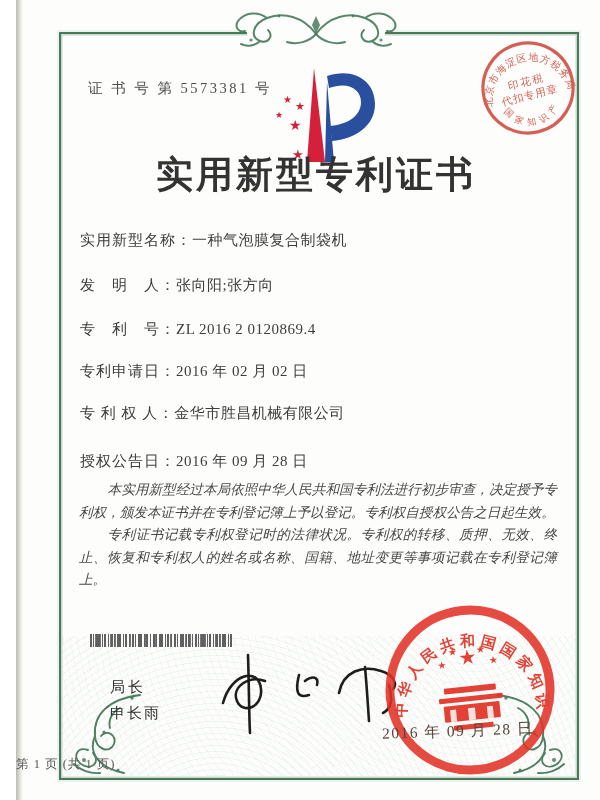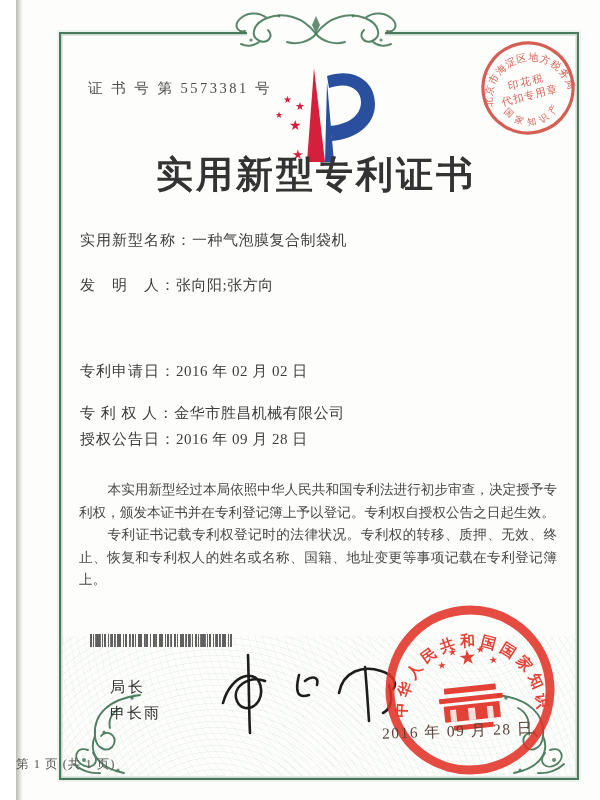--- a/index.html
+++ b/index.html
@@ -20,21 +20,21 @@
       repeating-radial-gradient(circle at 80% -40%, rgba(96,148,117,.10) 0 1px, rgba(0,0,0,0) 1px 7px);}
   .cert-no{position:absolute;left:72px;top:79px;font-size:14.5px;color:#4c4c4c;
     letter-spacing:2.5px;white-space:nowrap;}
   .title{position:absolute;left:0;top:150px;width:100%;text-align:center;
     font-size:37px;font-weight:bold;color:#333;letter-spacing:3px;}
   .row{position:absolute;left:64px;font-size:15px;color:#3d3d3d;white-space:nowrap;
     letter-spacing:.5px;}
   .row .lbl{letter-spacing:1px;}
   .body-text{position:absolute;left:63px;top:479px;width:478px;
     font-size:13.6px;line-height:22.6px;color:#474747;text-align:justify;}
-  .body-text p{margin:0;text-indent:2.1em;}
+  .body-text p{margin:0;text-indent:2.1em;font-style:italic;}
   .barcode{position:absolute;left:74px;top:634px;width:142px;height:13px;opacity:.8;
     background-image:
       repeating-linear-gradient(90deg,#3a3a3a 0 1px,rgba(0,0,0,0) 1px 3px),
       repeating-linear-gradient(90deg,#3a3a3a 0 2px,rgba(0,0,0,0) 2px 7px),
       repeating-linear-gradient(90deg,#555 0 1px,rgba(0,0,0,0) 1px 5px);}
   .sig-title{position:absolute;left:94px;top:678px;font-size:15px;color:#2e2e2e;
     letter-spacing:3px;font-family:Liberation Serif, serif;}
   .sig-name{position:absolute;left:94px;top:704px;font-size:15px;color:#2e2e2e;
     letter-spacing:2px;font-family:"Liberation Sans","DejaVu Sans",sans-serif;}
   .signature{position:absolute;left:185px;top:645px;}
@@ -141,23 +141,24 @@
       <text x="19" y="52" font-size="9">★</text>
       <text x="33" y="64" font-size="14">★</text>
       <text x="36" y="93" font-size="13">★</text>
     </g>
   </svg>
 
   <div class="title">实用新型专利证书</div>
 
   <div class="row" style="top:231px"><span class="lbl">实用新型名称：</span><span>一种气泡膜复合制袋机</span></div>
   <div class="row" style="top:276px"><span class="lbl">发　明　人：</span><span>张向阳;张方向</span></div>
+  <div class="row" style="top:320px"><span class="lbl">专　利　号：</span><span>ZL 2016 2 0120869.4</span></div>
   <div class="row" style="top:362px"><span class="lbl">专利申请日：</span><span>2016 年 02 月 02 日</span></div>
   <div class="row" style="top:404px"><span class="lbl">专 利 权 人：</span><span>金华市胜昌机械有限公司</span></div>
-  <div class="row" style="top:430px"><span class="lbl">授权公告日：</span><span>2016 年 09 月 28 日</span></div>
+  <div class="row" style="top:452px"><span class="lbl">授权公告日：</span><span>2016 年 09 月 28 日</span></div>
 
   <div class="body-text">
     <p>本实用新型经过本局依照中华人民共和国专利法进行初步审查，决定授予专利权，颁发本证书并在专利登记簿上予以登记。专利权自授权公告之日起生效。</p>
     <p>专利证书记载专利权登记时的法律状况。专利权的转移、质押、无效、终止、恢复和专利权人的姓名或名称、国籍、地址变更等事项记载在专利登记簿上。</p>
   </div>
 
   <div class="barcode"></div>
 
   <div class="sig-title">局长</div>
   <div class="sig-name">申长雨</div>

